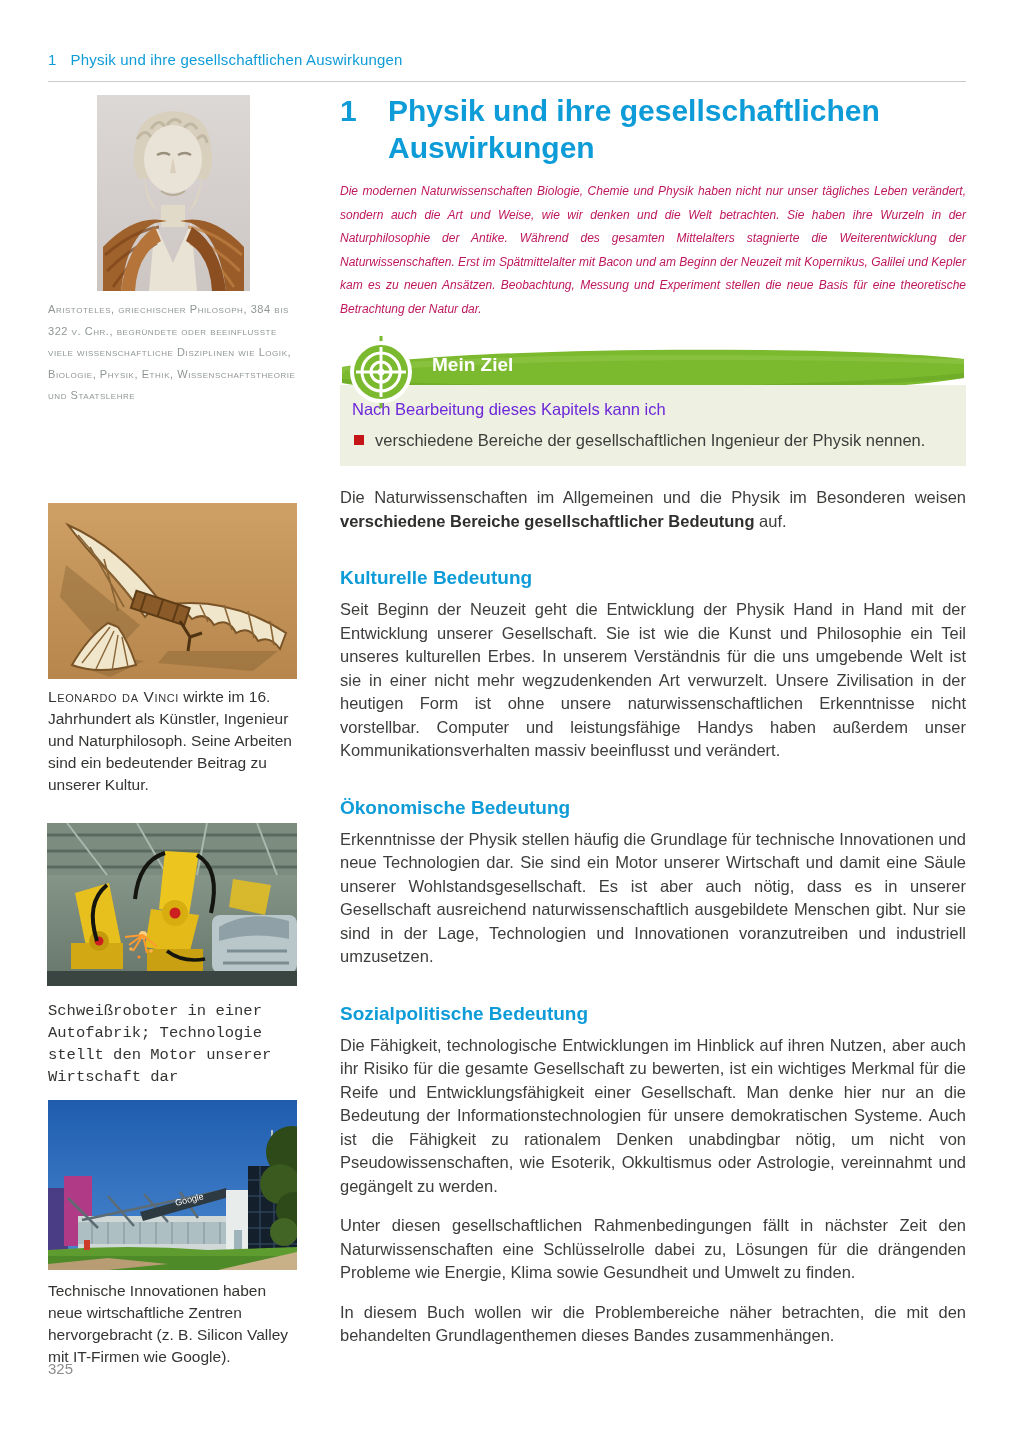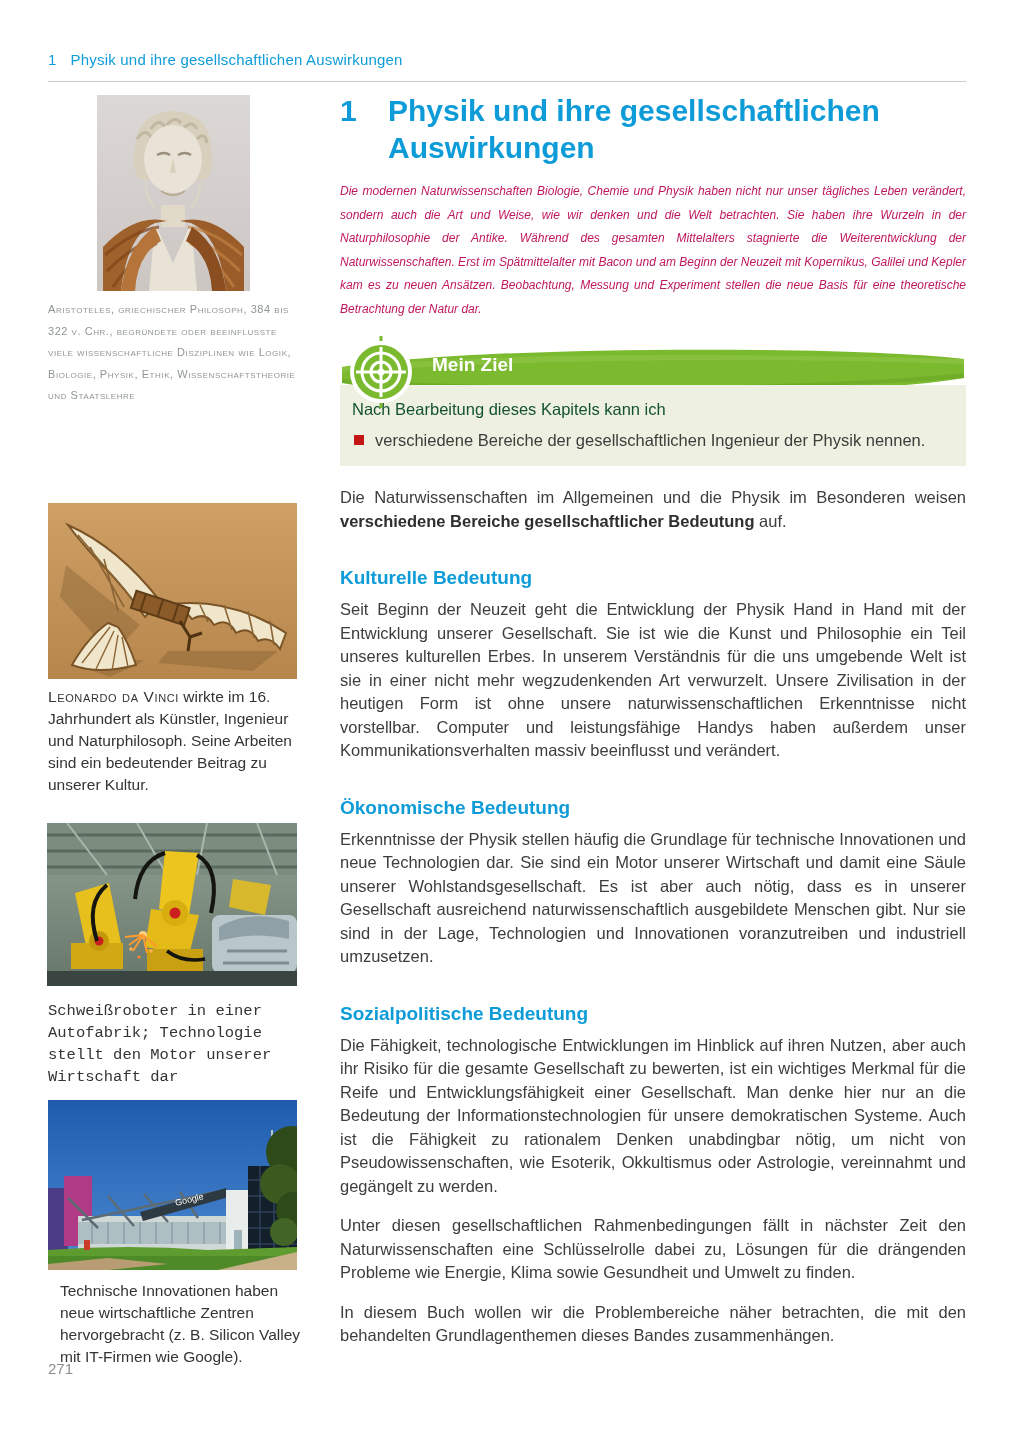--- a/index.html
+++ b/index.html
@@ -24,21 +24,21 @@
   .chapter-title{display:flex;color:#0e9cd8;font-weight:bold;font-size:30px;line-height:37px;}
   .chapter-num{width:48px;flex:none;}
   .intro{margin-top:14px;font-style:italic;font-size:12px;line-height:23.5px;text-align:justify;color:#be185d;}
 
   .goal-box{position:relative;margin-top:24px;}
   .goal-band{position:relative;height:42px;}
   .goal-band svg.band{position:absolute;left:0;top:0;width:626px;height:56px;}
   .goal-icon{position:absolute;left:4px;top:-10px;width:74px;height:74px;z-index:2;}
   .goal-title{position:absolute;left:92px;top:9px;z-index:2;color:#ffffff;font-weight:bold;font-size:19px;}
   .goal-body{position:relative;background:#eef0e2;padding:13px 16px 15px 12px;margin-top:-2px;}
-  .goal-lead{font-size:16.5px;line-height:22px;color:#14532d;}
+  .goal-lead{font-size:16.5px;line-height:22px;color:#6d28d9;}
   .goal-item{display:flex;margin-top:9px;font-size:16.5px;line-height:22px;}
   .goal-bullet{flex:none;width:10px;height:10px;background:#c41517;margin:6px 11px 0 2px;}
 
   .para{margin-top:20px;font-size:16.5px;line-height:23.5px;text-align:justify;color:#3d3d3b;}
   .para span[data-b]{font-weight:bold;color:#2f2f2d;}
   .section-heading{margin-top:34px;color:#0e9cd8;font-weight:bold;font-size:19px;line-height:22px;}
   .section-para{margin-top:9px;font-size:16.5px;line-height:23.5px;text-align:justify;}
   .closing{margin-top:16px;font-size:16.5px;line-height:23.5px;text-align:justify;}
 </style>
 </head>
@@ -176,23 +176,23 @@
       <circle cx="246" cy="110" r="18" fill="#2e4a18"></circle>
       <circle cx="236" cy="132" r="14" fill="#426424"></circle>
     </g>
     <rect y="150" width="249" height="20" fill="#4e8a28"></rect>
     <path d="M0,150 Q80,144 160,150 L249,147 L249,156 L0,156 Z" fill="#5f9c30"></path>
     <polygon points="170,170 249,152 249,170" fill="#c8b088"></polygon>
     <polygon points="0,164 60,158 120,164 60,170 0,170" fill="#b89c74"></polygon>
     <rect x="36" y="140" width="6" height="10" fill="#cc3a2a"></rect>
   </svg>
 
-  <div class="caption" style="left:60px;top:1280px;width:249px;">Technische Innovationen haben neue wirtschaftliche Zentren hervorgebracht (z. B. Silicon Valley mit IT-Firmen wie Google).</div>
-
-  <div class="page-number">271</div>
+  <div class="caption" style="left:48px;top:1280px;width:249px;">Technische Innovationen haben neue wirtschaftliche Zentren hervorgebracht (z. B. Silicon Valley mit IT-Firmen wie Google).</div>
+
+  <div class="page-number">325</div>
 
   <div class="main">
 
     <div class="chapter-title">
       <span class="chapter-num">1</span>
       <span>Physik und ihre gesellschaftlichen Auswirkungen</span>
     </div>
 
     <div class="intro">Die modernen Naturwissenschaften Biologie, Chemie und Physik haben nicht nur unser tägliches Leben verändert, sondern auch die Art und Weise, wie wir denken und die Welt betrachten. Sie haben ihre Wurzeln in der Naturphilosophie der Antike. Während des gesamten Mittelalters stagnierte die Weiterentwicklung der Naturwissenschaften. Erst im Spätmittelalter mit Bacon und am Beginn der Neuzeit mit Kopernikus, Galilei und Kepler kam es zu neuen Ansätzen. Beobachtung, Messung und Experiment stellen die neue Basis für eine theoretische Betrachtung der Natur dar.</div>
 

